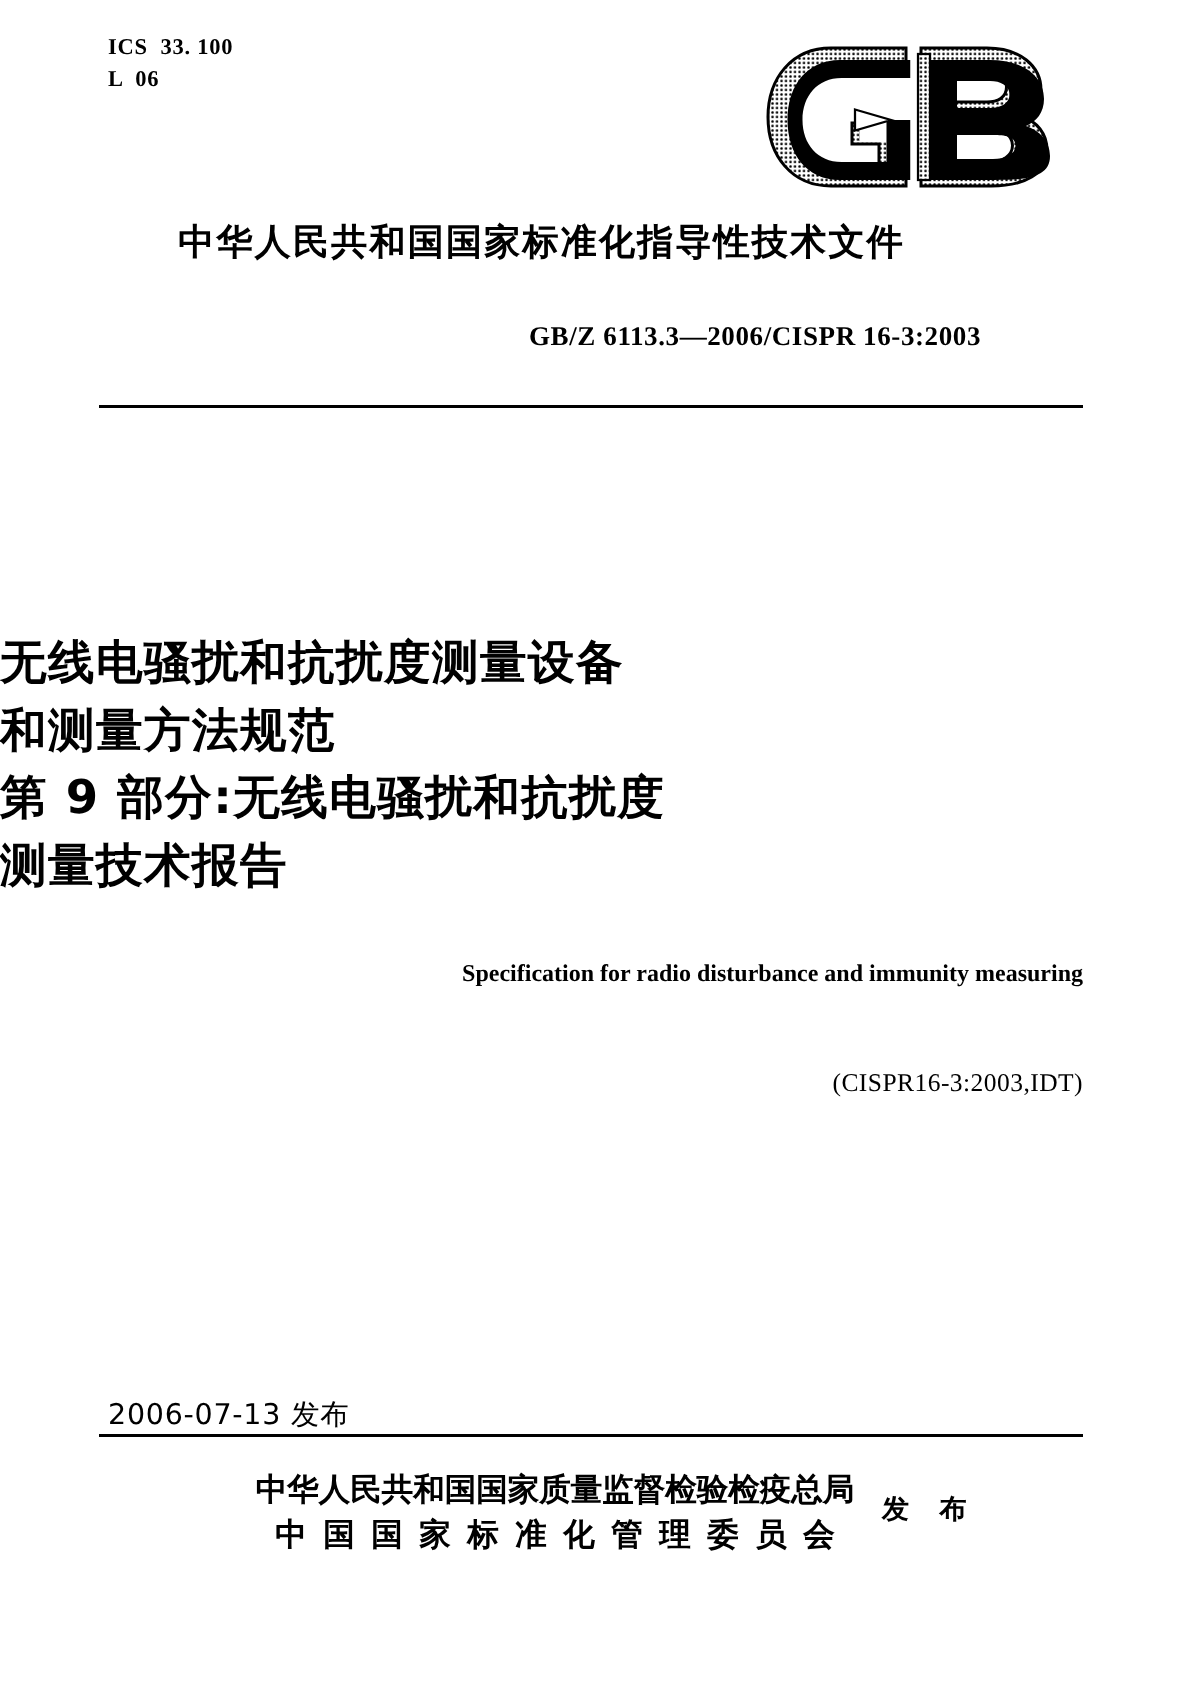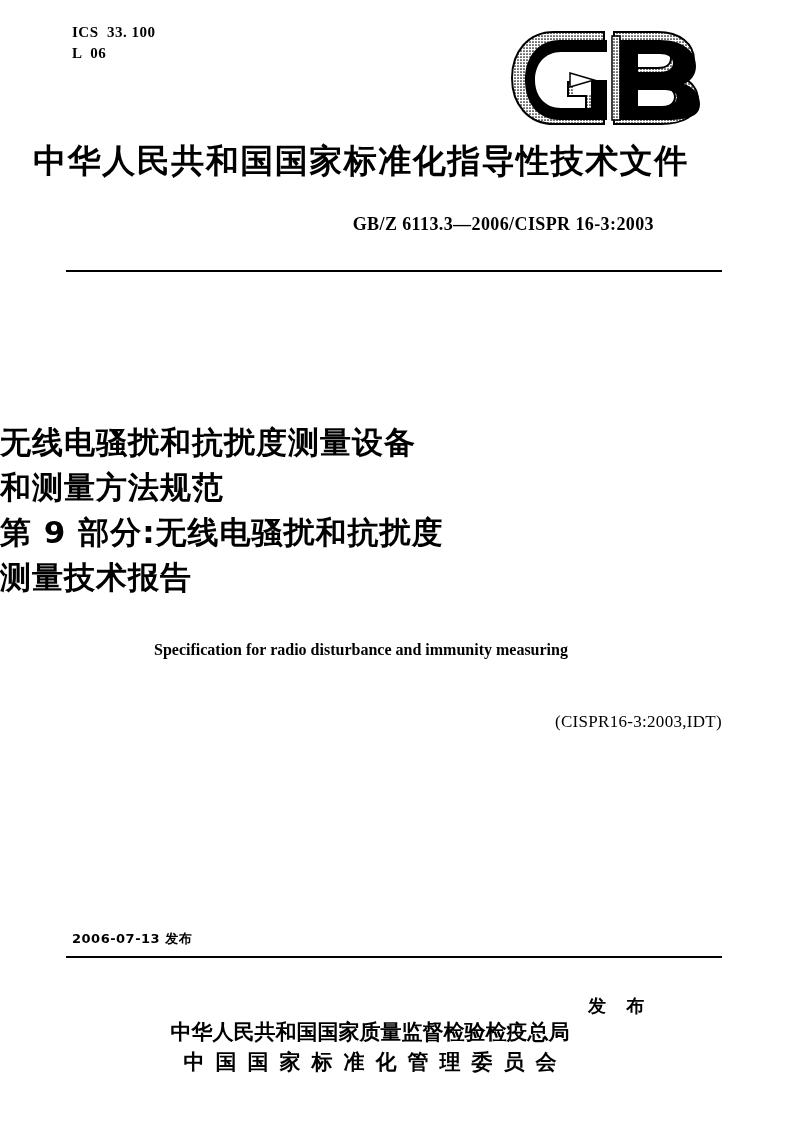--- a/index.html
+++ b/index.html
@@ -47,21 +47,21 @@
 
   
   .doc-header {
     position: absolute;
     left: 0;
     right: 0;
     top: 138px;
     text-align: center;
     font-family: "DejaVu Sans", "Liberation Sans", sans-serif;
     font-weight: bold;
-    font-size: 33px;
+    font-size: 24px;
     line-height: 46px;
     letter-spacing: 1.5px;
     white-space: nowrap;
   }
 
   
   .std-number {
     position: absolute;
     right: 68px;
     top: 214px;
@@ -103,43 +103,43 @@
     position: absolute;
     left: 0;
     right: 0;
     top: 636px;
     text-align: center;
     font-family: "Liberation Serif", "DejaVu Serif", serif;
     font-weight: bold;
     font-size: 16px;
     line-height: 27px;
   }
-  .title-en .eline { white-space: nowrap; }
+  .title-en .eline { white-space: nowrap; text-align: right; }
 
   
   .idt-note {
     position: absolute;
     left: 0;
     right: 0;
     top: 712px;
     text-align: right;
     font-family: "Liberation Serif", "DejaVu Serif", serif;
     font-size: 17px;
     letter-spacing: 0.3px;
     white-space: nowrap;
   }
 
   
   .release-date {
     position: absolute;
     left: 72px;
     top: 930px;
     font-family: "DejaVu Sans", "Liberation Sans", sans-serif;
-    font-weight: bold;
-    font-size: 13px;
+    font-weight: normal;
+    font-size: 19px;
     letter-spacing: 0.5px;
     white-space: nowrap;
   }
 
   
   .issuer {
     position: absolute;
     left: 0;
     right: 0;
     top: 978px;
@@ -148,21 +148,20 @@
   .issuer-names {
     position: absolute;
     left: 168px;
     top: 0;
     width: 404px;
     text-align: center;
     font-family: "DejaVu Sans", "Liberation Sans", sans-serif;
     font-weight: bold;
     font-size: 21px;
     line-height: 30px;
-    margin-top: 39px;
   }
   .issuer-names .iline { white-space: nowrap; }
   .issuer-names .iline-2 { letter-spacing: 11px; text-indent: 11px; }
 
   .issuer-verb {
     position: absolute;
     left: 588px;
     top: 16px;
     font-family: "DejaVu Sans", "Liberation Sans", sans-serif;
     font-weight: bold;

